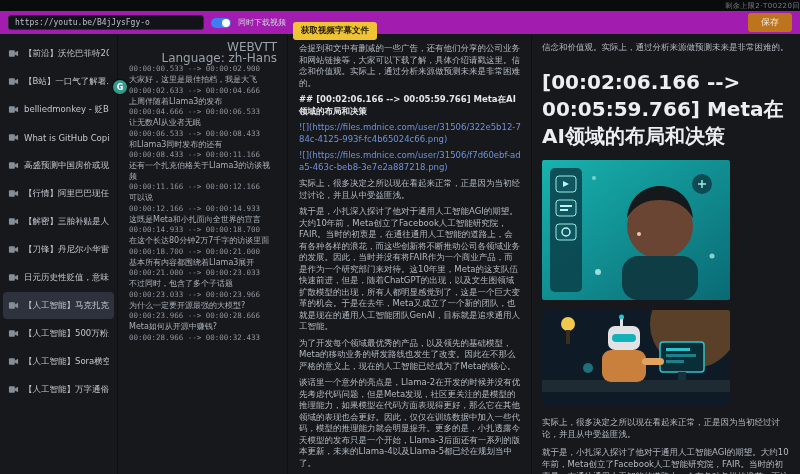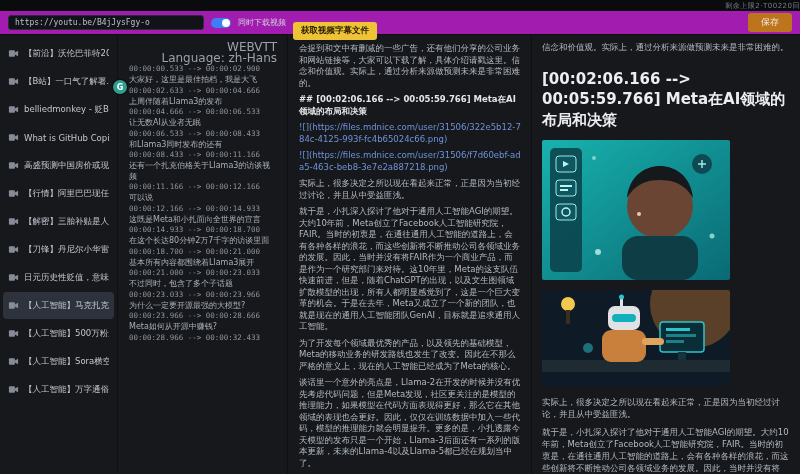--- a/index.html
+++ b/index.html
@@ -36,21 +36,21 @@
   .cue .time { font-size:7.5px; color:#8d949e; line-height:10px; font-family:"DejaVu Sans Mono", monospace; }
   .cue .ctext { font-size:8px; color:#aab1ba; line-height:10.5px; margin-top:1px; }
 
   .editor { position:absolute; top:35px; left:289px; bottom:0; width:243px; border-right:1px solid #0e0f12; padding:8px 10px; overflow:hidden; }
   .ed { font-size:8.5px; line-height:11.5px; color:#b3bac2; margin-bottom:5px; overflow-wrap:anywhere; }
   .ed.h { color:#e4e7ea; font-weight:bold; }
   .ed.img { color:#6f93d9; word-break:break-all; }
 
   .preview { position:absolute; top:35px; left:533px; bottom:0; width:267px; padding:6px 9px; overflow:hidden; }
   .ptail { font-size:8.5px; line-height:12px; color:#b3bac2; margin-bottom:16px; }
-  .ptitle { font-size:15px; font-weight:bold; color:#eceef1; line-height:1.35; margin-bottom:10px; }
+  .ptitle { font-size:20px; font-weight:bold; color:#eceef1; line-height:1.35; margin-bottom:10px; }
   .pfig { display:block; width:188px; border-radius:2px; margin-bottom:10px; }
   .pp { font-size:8.5px; line-height:12px; color:#b3bac2; margin-bottom:6px; }
 </style>
 </head>
 <body>
 
 <div class="app">
 
   <div class="titlebar">
     <span>剩余上限2·T00220回</span>

